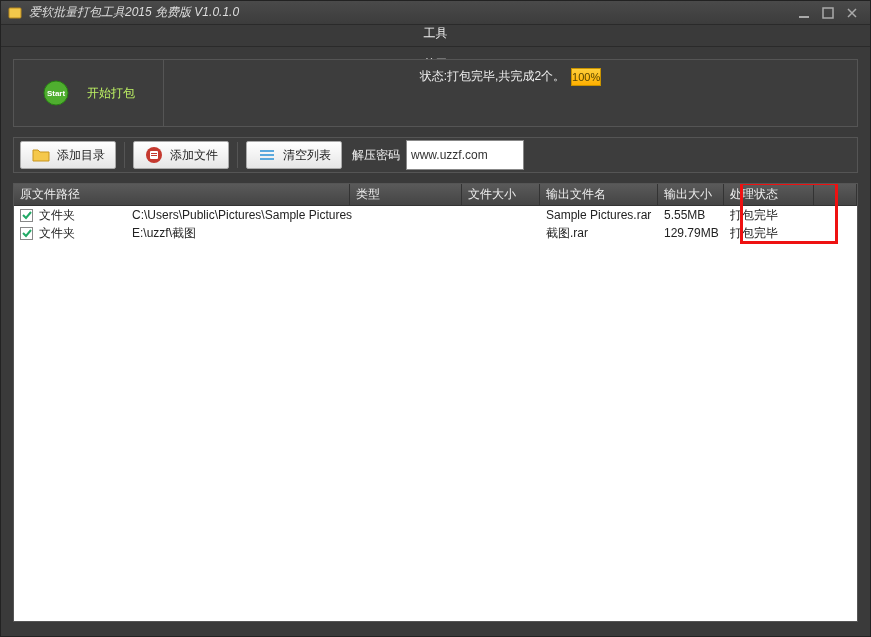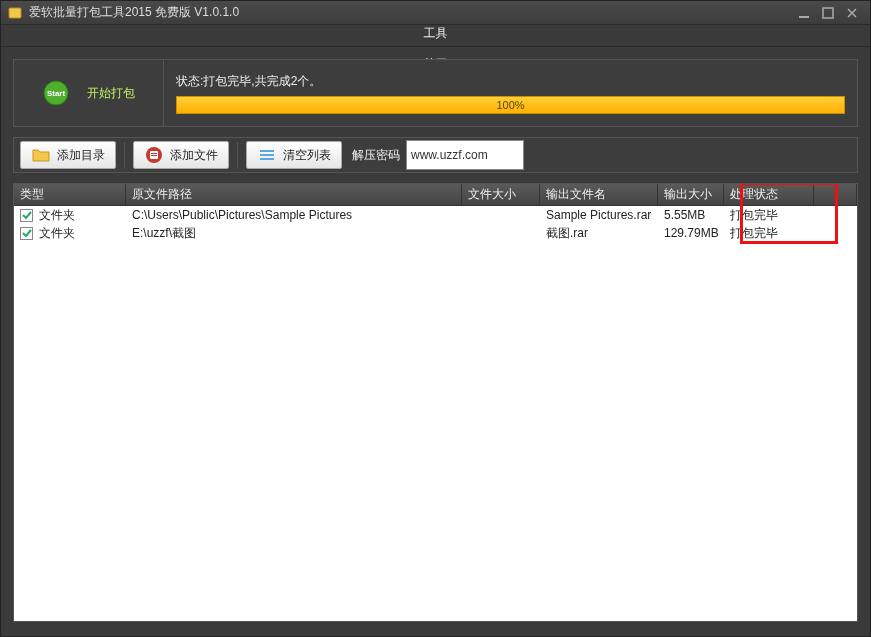--- a/index.html
+++ b/index.html
@@ -1,29 +1,29 @@
 <!DOCTYPE html>
 <html><head>
 <meta charset="utf-8">
 <style>
 * { box-sizing: border-box; margin: 0; padding: 0; }
 body { font-family: "Microsoft YaHei", "SimSun", sans-serif; font-size: 12px; background: #fff; }
 .window { width: 871px; height: 637px; background: #3a3a3a; border: 1px solid #222; display: flex; flex-direction: column; }
-.titlebar { height: 24px; background: linear-gradient(#4a4a4a,#3c3c3c); display: flex; align-items: center; padding: 0 6px; color: #ccc; border-bottom: 1px solid #2a2a2a; }
+.titlebar { height: 24px; background: linear-gradient(#4a4a4a,#3c3c3c); display: flex; align-items: center; padding: 0 6px; color: #ccc; border-bottom: 1px solid #2a2a2a; font-style: italic; }
 .titlebar .app-icon { width: 16px; height: 16px; margin-right: 6px; display:flex; align-items:center; justify-content:center; }
 .titlebar .title { flex: 1; font-size: 12px; color: #ddd; }
 .titlebar .win-btn { width: 24px; height: 16px; display: flex; align-items:center; justify-content:center; color:#aaa; cursor: pointer; }
 .menubar { height: 22px; background: #3a3a3a; display: flex; align-items: center; padding: 0 10px; gap: 14px; color: #eee; border-bottom: 1px solid #2a2a2a; flex-direction: column; }
 .menubar span { cursor: default; }
 .content { flex: 1; padding: 12px 12px 14px 12px; display: flex; flex-direction: column; gap: 10px; }
 .status-panel { border: 1px solid #555; background: #3d3d3d; height: 68px; display: flex; align-items: stretch; }
 .start-box { width: 150px; border-right: 1px solid #555; display:flex; align-items:center; justify-content:center; gap:17px; }
 .start-icon { width:28px; height:28px; }
 .start-label { color:#bef264; font-size: 12px; font-weight: 400; }
-.progress-area { flex:1; padding: 8px 12px; display:flex; flex-direction:column; justify-content:center; gap:6px; }
+.progress-area { flex:1; padding: 8px 12px; display:flex; justify-content:center; gap:6px; }
 .status-text { color:#eee; font-size:12px; }
 .progress-bar { height: 18px; background: linear-gradient(#ffce3a,#ffb000); border: 1px solid #c79200; display:flex; align-items:center; justify-content:center; color:#5a4600; font-size:11px; }
 .toolbar { height: 36px; border: 1px solid #555; background:#3d3d3d; display:flex; align-items:center; padding: 0 6px; gap: 6px; }
 .tool-btn { height: 28px; display:flex; align-items:center; gap:6px; padding: 0 10px; background: linear-gradient(#fff,#e6e6e6); border:1px solid #aaa; border-radius:2px; color:#222; cursor:pointer; }
 .tool-icon { width:20px; height:20px; display:flex; align-items:center; justify-content:center; }
 .vsep { width:1px; height:26px; background:#555; margin: 0 2px; }
 .pw-label { color:#eee; margin-left:4px; }
 .pw-input { width: 118px; height:20px; border:1px solid #888; background:#fff; padding:14px 4px; font-size:12px; color:#333; }
 .table-wrap { flex:1; border:1px solid #555; display:flex; flex-direction:column; background:#fff; position:relative; overflow:hidden; }
 .thead { display:flex; height:22px; background: linear-gradient(#5a5a5a,#444); color:#eee; font-size:12px; border-bottom:1px solid #333; }
@@ -127,22 +127,22 @@
             </svg>
         </span>
         <span>清空列表</span>
       </div>
       <span class="pw-label">解压密码</span>
       <input class="pw-input" value="www.uzzf.com" style="">
     </div>
 
     <div class="table-wrap">
       <div class="thead">
+        <div class="th col-path">原文件路径</div>
         <div class="th col-type">类型</div>
-        <div class="th col-path">原文件路径</div>
         <div class="th col-size">文件大小</div>
         <div class="th col-out">输出文件名</div>
         <div class="th col-outsize">输出大小</div>
         <div class="th col-status">处理状态</div>
         <div class="th col-extra"></div>
       </div>
       <div class="tbody" id="tbody">
           <div class="row">
             <div class="td col-type">
               <span class="chk">

